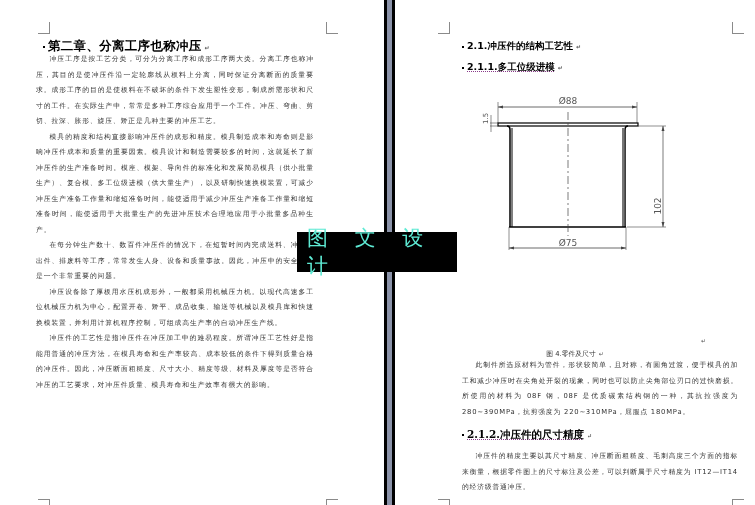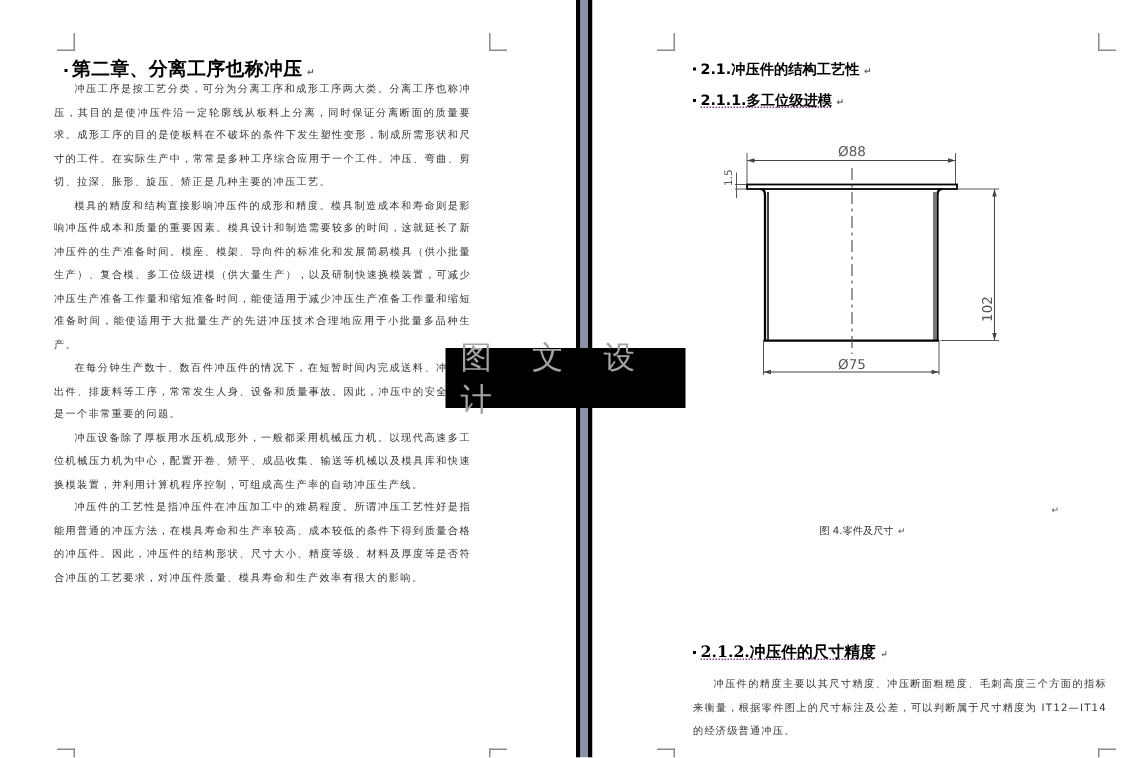--- a/index.html
+++ b/index.html
@@ -55,21 +55,21 @@
   }
   .right-text {
     position: absolute; left: 67px; width: 276px;
     font-size: 6.8px; line-height: 15.5px; color: #333; letter-spacing: 0.8px; text-align: justify;
   }
   .right-text p { margin: 0; text-indent: 2em; }
   .small-mark { position: absolute; font-size: 6px; color: #555; }
 
   .watermark {
     position: absolute; left: 297px; top: 232px; width: 160px; height: 40px;
-    background: #000; color: #a3a3a3; display: flex; align-items: center; justify-content: center;
+    background: #000; color: #5eead4; display: flex; align-items: center; justify-content: center;
     font-family: "DejaVu Serif", serif; font-size: 21px; letter-spacing: 10px; padding-left: 10px; box-sizing: border-box;
     z-index: 5;
   }
 </style>
 </head>
 <body>
 
 <div class="page page-left">
   <div class="corner tl" style="left:38px; top:22px;"></div>
   <div class="corner tr" style="left:326px; top:22px;"></div>
@@ -78,21 +78,21 @@
 
   <div class="heading1">
     <span class="bullet-dot"></span><span>第二章、分离工序也称冲压</span><span class="mark">↵</span>
   </div>
 
   <div class="body-text" style="top:52px;">
     <p>冲压工序是按工艺分类，可分为分离工序和成形工序两大类。分离工序也称冲压，其目的是使冲压件沿一定轮廓线从板料上分离，同时保证分离断面的质量要求。成形工序的目的是使板料在不破坏的条件下发生塑性变形，制成所需形状和尺寸的工件。在实际生产中，常常是多种工序综合应用于一个工件。冲压、弯曲、剪切、拉深、胀形、旋压、矫正是几种主要的冲压工艺。</p>
     <p>模具的精度和结构直接影响冲压件的成形和精度。模具制造成本和寿命则是影响冲压件成本和质量的重要因素。模具设计和制造需要较多的时间，这就延长了新冲压件的生产准备时间。模座、模架、导向件的标准化和发展简易模具（供小批量生产）、复合模、多工位级进模（供大量生产），以及研制快速换模装置，可减少冲压生产准备工作量和缩短准备时间，能使适用于减少冲压生产准备工作量和缩短准备时间，能使适用于大批量生产的先进冲压技术合理地应用于小批量多品种生产。</p>
     <p>在每分钟生产数十、数百件冲压件的情况下，在短暂时间内完成送料、冲压、出件、排废料等工序，常常发生人身、设备和质量事故。因此，冲压中的安全生产是一个非常重要的问题。</p>
     <p>冲压设备除了厚板用水压机成形外，一般都采用机械压力机。以现代高速多工位机械压力机为中心，配置开卷、矫平、成品收集、输送等机械以及模具库和快速换模装置，并利用计算机程序控制，可组成高生产率的自动冲压生产线。</p>
-    <p>冲压件的工艺性是指冲压件在冲压加工中的难易程度。所谓冲压工艺性好是指能用普通的冲压方法，在模具寿命和生产率较高、成本较低的条件下得到质量合格的冲压件。因此，冲压件的结构形状、尺寸大小、精度等级、材料及厚度等是否符合冲压的工艺要求，对冲压件质量、模具寿命和生产效率有很大的影响。</p>
+    <p>冲压件的工艺性是指冲压件在冲压加工中的难易程度。所谓冲压工艺性好是指能用普通的冲压方法，在模具寿命和生产率较高、成本较低的条件下得到质量合格的冲压件。因此，冲压断面粗糙度、尺寸大小、精度等级、材料及厚度等是否符合冲压的工艺要求，对冲压件质量、模具寿命和生产效率有很大的影响。</p>
   </div>
 </div>
 
 <div class="separator">
   <div class="sep-black-l"></div>
   <div class="sep-gray"></div>
   <div class="sep-black-r"></div>
 </div>
 
 <div class="page page-right">
@@ -148,20 +148,23 @@
     <polygon points="146,158 141,156.5 141,159.5" fill="#444"></polygon>
     <text x="88" y="156" font-size="9" fill="#555" text-anchor="middle" font-family="DejaVu Sans, sans-serif">Ø75</text>
   </svg>
 
   <span class="small-mark" style="left:306px; top:337px;">↵</span>
 
   <div class="caption">
     <span>图 4.零件及尺寸</span><span class="mark">↵</span>
   </div>
 
+  <div class="right-text" style="top:358px;">
+    <p>此制件所选原材料为管件，形状较简单，且对称，有圆角过渡，便于模具的加工和减少冲压时在尖角处开裂的现象，同时也可以防止尖角部位刃口的过快磨损。所使用的材料为 08F 钢，08F 是优质碳素结构钢的一种，其抗拉强度为 280~390MPa，抗剪强度为 220~310MPa，屈服点 180MPa。</p>
+  </div>
 
   <div class="heading3" style="top:428px;">
     <span class="bullet-dot"></span><span class="underline-dotted">2.1.2.冲压件的尺寸精度</span><span class="mark">↵</span>
   </div>
 
   <div class="right-text" style="top:449px;">
     <p>冲压件的精度主要以其尺寸精度、冲压断面粗糙度、毛刺高度三个方面的指标来衡量，根据零件图上的尺寸标注及公差，可以判断属于尺寸精度为 IT12—IT14 的经济级普通冲压。</p>
   </div>
 </div>
 

